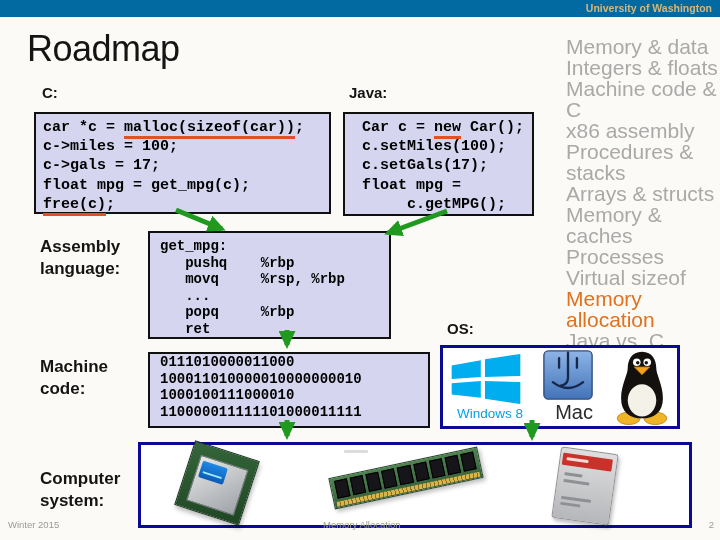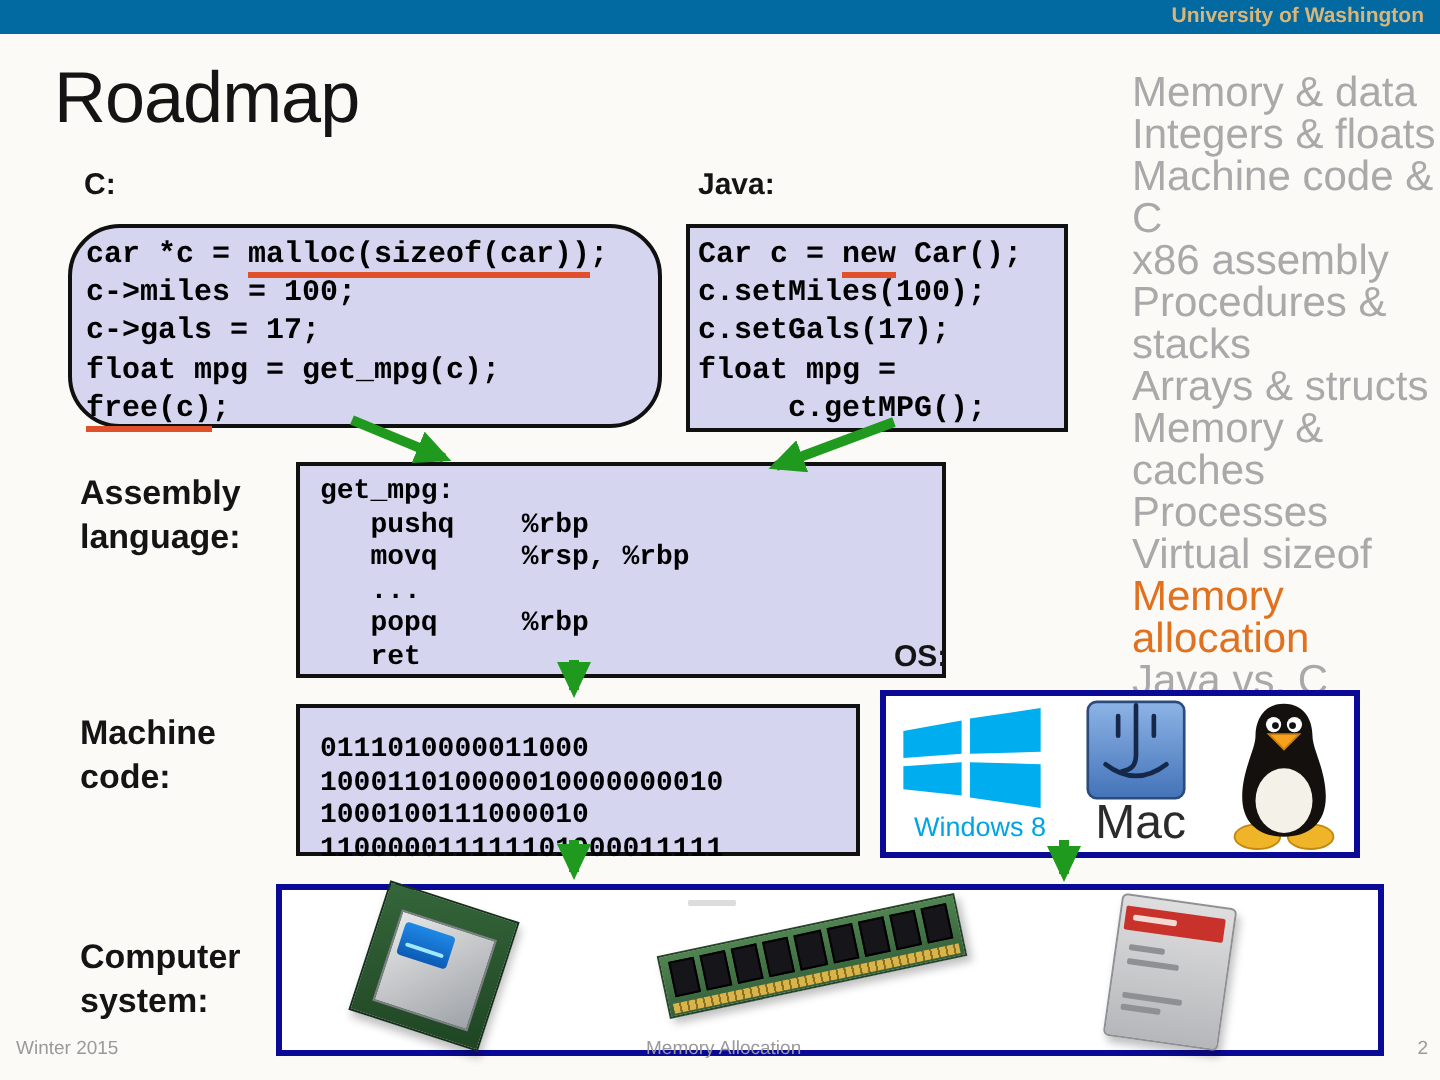--- a/index.html
+++ b/index.html
@@ -29,32 +29,32 @@
   .mini-label{position:absolute;font-size:15px;font-weight:bold;color:#141414;}
   .sec-label{position:absolute;font-size:17px;font-weight:bold;color:#141414;line-height:22px;}
   
   .box-code{
     position:absolute;background:#d5d5ef;border:2px solid #101010;
     font-family:"Liberation Mono","DejaVu Sans Mono",monospace;
     font-weight:bold;color:#000;box-sizing:border-box;
   }
   .code-line{white-space:pre;}
   .ul{border-bottom:3.5px solid #e0512b;}
-  .c-box{left:34px;top:112px;width:297px;height:102px;font-size:15px;line-height:19.2px;padding:4px 7px;border-radius:26px;}
-  .java-box{left:343px;top:112px;width:191px;height:104px;font-size:15px;line-height:19.2px;padding:4px 4px;}
-  .asm-box{left:148px;top:231px;width:325px;height:108px;font-size:14px;line-height:16.6px;padding:5px 10px;}
-  .mach-box{left:148px;top:352px;width:282px;height:76px;font-size:14px;line-height:16.5px;padding:13px 10px;}
+  .c-box{left:34px;top:112px;width:297px;height:102px;font-size:15px;line-height:19.2px;padding:4px 7px;}
+  .java-box{left:343px;top:112px;width:191px;height:104px;font-size:15px;line-height:19.2px;padding:4px 17px;}
+  .asm-box{left:148px;top:231px;width:243px;height:108px;font-size:14px;line-height:16.6px;padding:5px 10px;}
+  .mach-box{left:148px;top:352px;width:282px;height:76px;font-size:14px;line-height:16.5px;padding:0 10px;}
   
   .navy-box{position:absolute;background:#ffffff;border:3px solid #0a0a96;box-sizing:border-box;}
   .os-box{left:440px;top:345px;width:240px;height:84px;display:flex;align-items:center;justify-content:space-between;padding:2px 6px;}
   .sys-box{left:138px;top:442px;width:554px;height:86px;}
   
   .logo-col{display:flex;flex-direction:column;align-items:flex-end;}
   .win-label{font-size:13.5px;color:#00a4e4;margin-top:1px;white-space:nowrap;}
-  .mac-label{font-size:24px;color:#2b2b2b;line-height:24px;}
+  .mac-label{font-size:20px;color:#2b2b2b;line-height:24px;}
   
   .footer-text{position:absolute;top:519px;font-size:9.5px;color:#9a9a9a;text-align:right;}
   
   .overlay{position:absolute;left:0;top:0;pointer-events:none;}
   
   .cpu{
     position:absolute;left:183px;top:449px;width:66px;height:66px;
     background:linear-gradient(160deg,#35663a,#1f4523);
     border:1px solid #15301a;transform:rotate(18deg);
     box-shadow:2px 3px 4px rgba(0,0,0,0.25);

